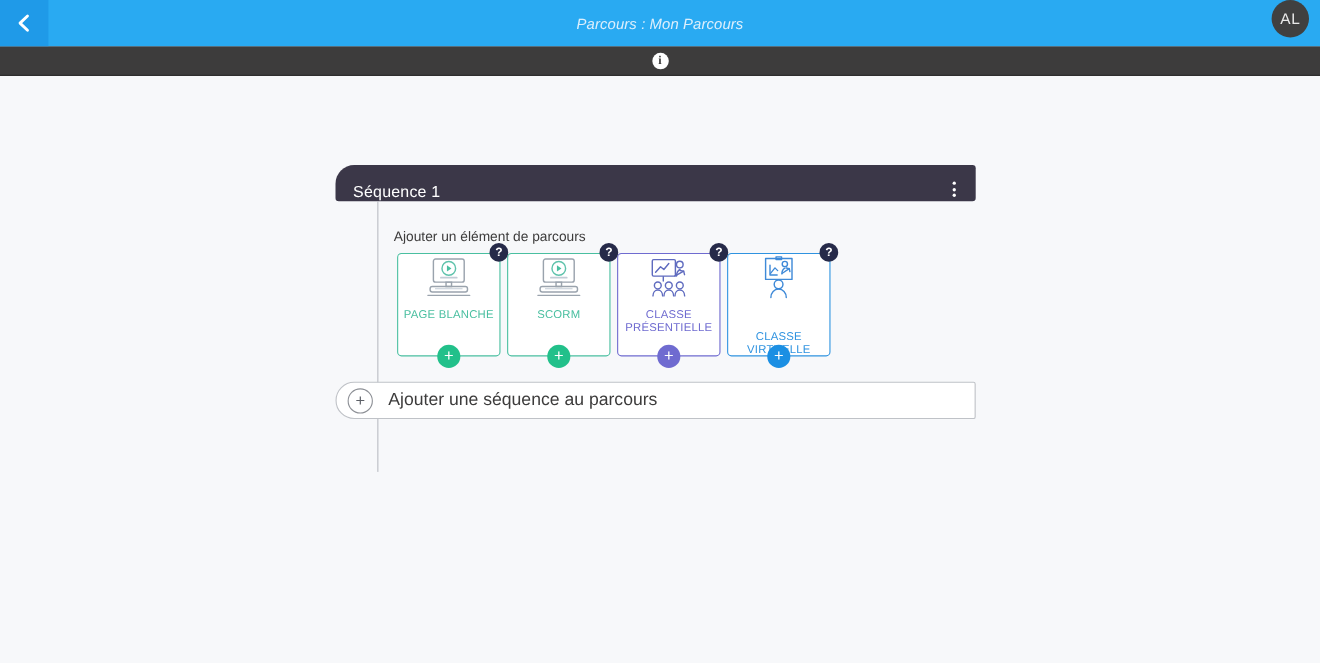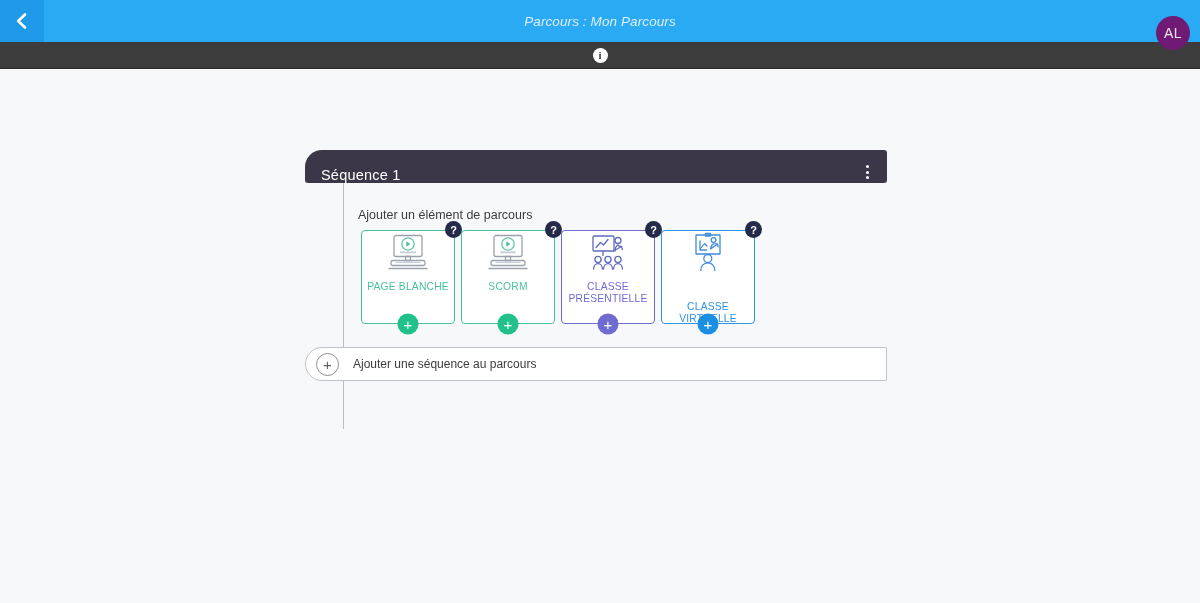--- a/index.html
+++ b/index.html
@@ -31,24 +31,24 @@
     left: 0; right: 0;
     text-align: center;
     color: #ddeffc;
     font-size: 13.5px;
     letter-spacing: .1px;
     pointer-events: none;
     font-style: italic;
   }
   .avatar {
     position: absolute;
-    right: 10px; top: 16px;
+    right: 10px; top: 0;
     width: 34px; height: 34px;
     border-radius: 50%;
-    background: #701a75;
+    background: #404040;
     color: #e8e8e8;
     font-size: 14px;
     display: flex; align-items: center; justify-content: center;
     letter-spacing: .5px;
     cursor: pointer;
   }
 
   
   .infobar {
     height: 27px;
@@ -200,21 +200,21 @@
   .circle-plus {
     width: 23px; height: 23px;
     border-radius: 50%;
     border: 1px solid #8d9096;
     color: #5c5f66;
     font-size: 15px;
     line-height: 1;
     display: flex; align-items: center; justify-content: center;
     flex: 0 0 auto;
   }
-  .add-seq-text { font-size: 12px; color: #3d3c3c; }
+  .add-seq-text { font-size: 16px; color: #3d3c3c; }
 </style>
 </head>
 <body>
 
 <div class="topbar">
   <div class="back-btn">
     <span>
       <svg width="20" height="20" viewBox="0 0 20 20" fill="none">
         <path d="M13 3.5L6.2 10L13 16.5" stroke="#ffffff" stroke-width="2.6" stroke-linecap="round" stroke-linejoin="round"></path>
       </svg>

